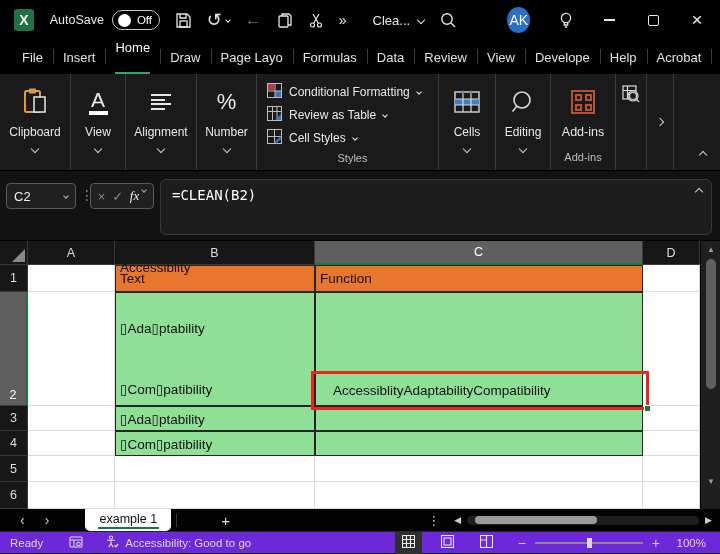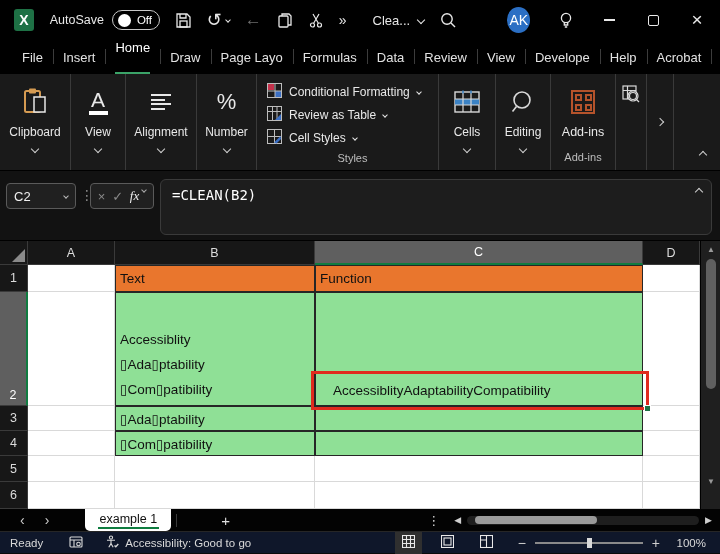--- a/index.html
+++ b/index.html
@@ -63,41 +63,41 @@
   
   .gridsec { position:relative; height:268px; background:#fff; }
   .hdr { position:absolute; background:#171717; color:#dcdcdc; font-size:12.5px; display:flex; align-items:center; justify-content:center; border-right:1px solid #3a3a3a; border-bottom:1px solid #3a3a3a; cursor:pointer; }
   .hdr.sel { background:#5f5f5f; color:#fff; }
   .corner { position:absolute; left:0; top:0; width:28px; height:24px; background:#171717; border-right:1px solid #3a3a3a; border-bottom:1px solid #3a3a3a; cursor:pointer; }
   .corner i { position:absolute; right:2px; bottom:2px; width:0; height:0; border-left:13px solid transparent; border-bottom:13px solid #8a8a8a; display:block; }
   .cells { position:absolute; left:28px; top:24px; width:672px; height:244px; display:grid; grid-template-columns:87px 200px 328px 57px; grid-template-rows:27px 114px 25px 25px 26px 27px; background:#fff; }
   .cell { border-right:1px solid #d9d9d9; border-bottom:1px solid #d9d9d9; font-size:13.5px; color:#111; cursor:cell; }
   .cell.orange { background:#E9762D; border:1px solid #262626; display:flex; align-items:center; padding-left:4px; font-size:13.5px; }
   .cell.green { background:#8FE096; border:1px solid #262626; }
-  .b2cell { display:flex; flex-direction:column; justify-content:flex-end; padding:0 0 3px 4px; line-height:25px; }
+  .b2cell { display:flex; flex-direction:column; justify-content:flex-end; padding:0 0 3px 4px; line-height:25px;gap:36px; }
   .c2cell { display:flex; align-items:flex-end; padding:0 0 7px 17px; }
   .midcell { display:flex; align-items:center; padding-left:4px; }
   .redbox { position:absolute; left:311px; top:130px; width:338px; height:39px; border:3px solid #E02B1E; z-index:5; pointer-events:none; }
   .fillhandle { position:absolute; left:644px; top:164px; width:7px; height:7px; background:#1E7145; border:1px solid #fff; z-index:6; cursor:crosshair; }
   .vsb { position:absolute; left:700px; top:0; width:20px; height:268px; background:#1f1f1f; border-left:1px solid #000; }
   .vsb .arr { position:absolute; left:0; width:20px; text-align:center; color:#9a9a9a; font-size:8px; cursor:pointer; }
   .vsb .thumb { position:absolute; left:5px; top:18px; width:10px; height:130px; background:#606060; border-radius:5px; cursor:grab; }
 
   
   .tabbar { height:22px; background:#030303; display:flex; align-items:center; color:#cfcfcf; }
   .snav { background:none; border:none; color:#cfcfcf; font-size:14px; cursor:pointer; line-height:1; }
   .sheettab { margin-left:36px; width:86px; height:22px; background:#fff; border-radius:0 0 5px 5px; display:flex; align-items:center; justify-content:center; cursor:pointer; }
   .sheettab span { color:#111; font-size:12.5px; border-bottom:2px solid #0E7C3F; padding:0 2px 1px; }
   .tabsep { width:1px; height:13px; background:#3a3a3a; margin-left:5px; }
   .addsheet { margin-left:44px; background:none; border:none; color:#e0e0e0; font-size:15px; cursor:pointer; }
   .hsb-track { width:232px; height:9px; background:#1e1e1e; border-radius:5px; margin:0 6px; position:relative; cursor:pointer; }
   .hsb-thumb { position:absolute; left:8px; top:0.5px; width:122px; height:8px; background:#9a9a9a; border-radius:4px; cursor:grab; }
 
   
-  .statusbar { height:22px; background:#0f172a; border-top:1px solid #262626; display:flex; align-items:center; font-size:11.5px; color:#d9d9d9; }
+  .statusbar { height:22px; background:#6d28d9; border-top:1px solid #262626; display:flex; align-items:center; font-size:11.5px; color:#d9d9d9; }
   .sb-item { display:flex; align-items:center; gap:6px; cursor:pointer; }
   .viewbtn { width:27px; height:22px; display:flex; align-items:center; justify-content:center; background:none; border:none; cursor:pointer; }
   .viewbtn.active { background:#2f2f2f; }
   .zoomtrack { position:relative; width:108px; height:2px; background:#8a8a8a; margin:0 9px; cursor:pointer; }
   .zoomthumb { position:absolute; left:52px; top:-4px; width:5px; height:10px; background:#d9d9d9; }
   .spacer { flex:1; }
 </style>
 </head>
 <body>
 

